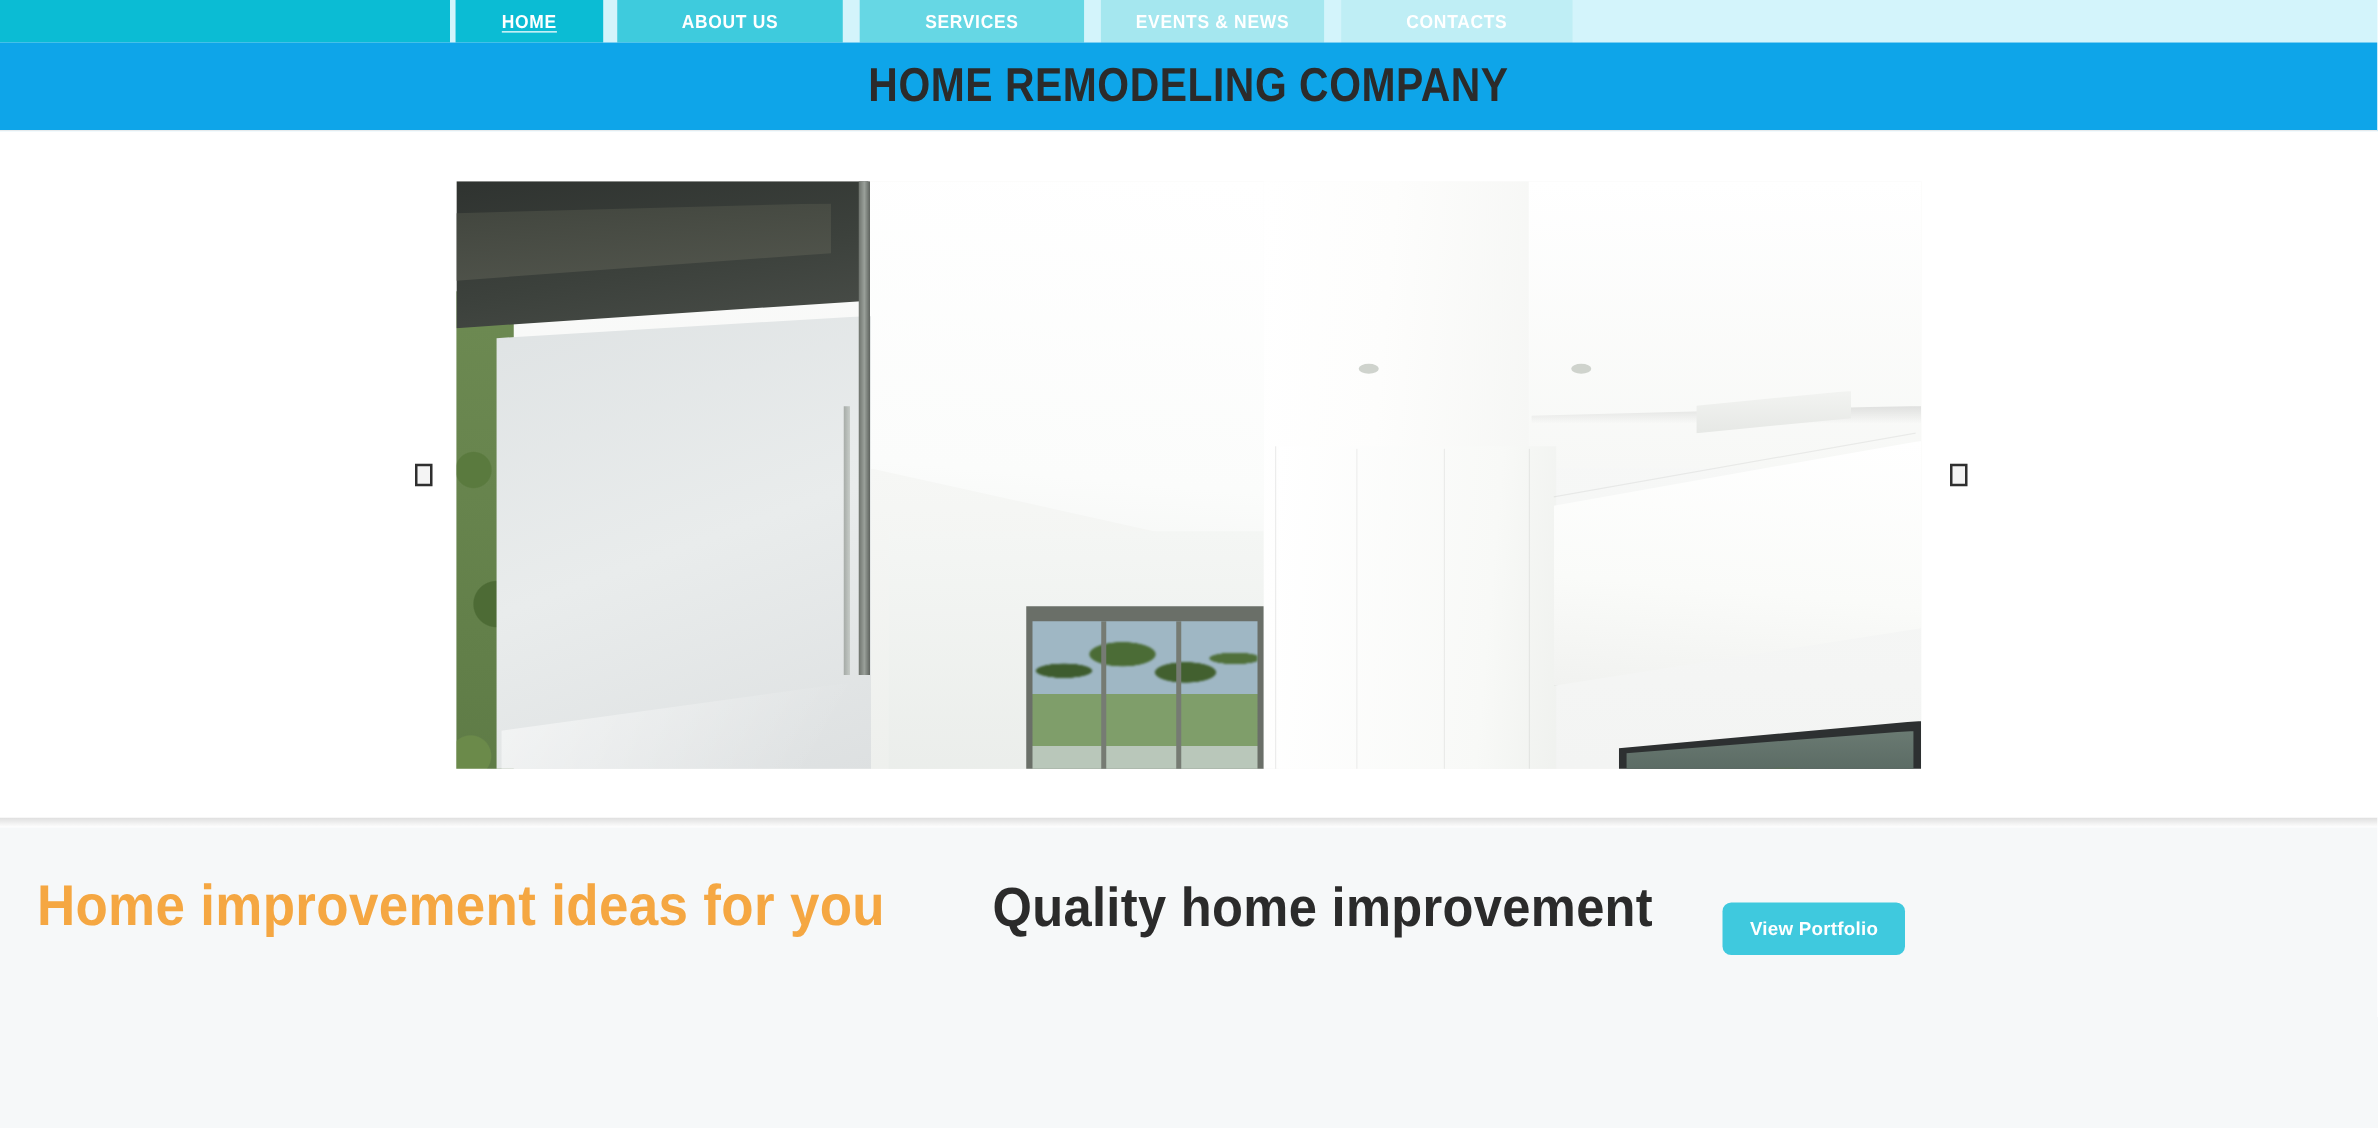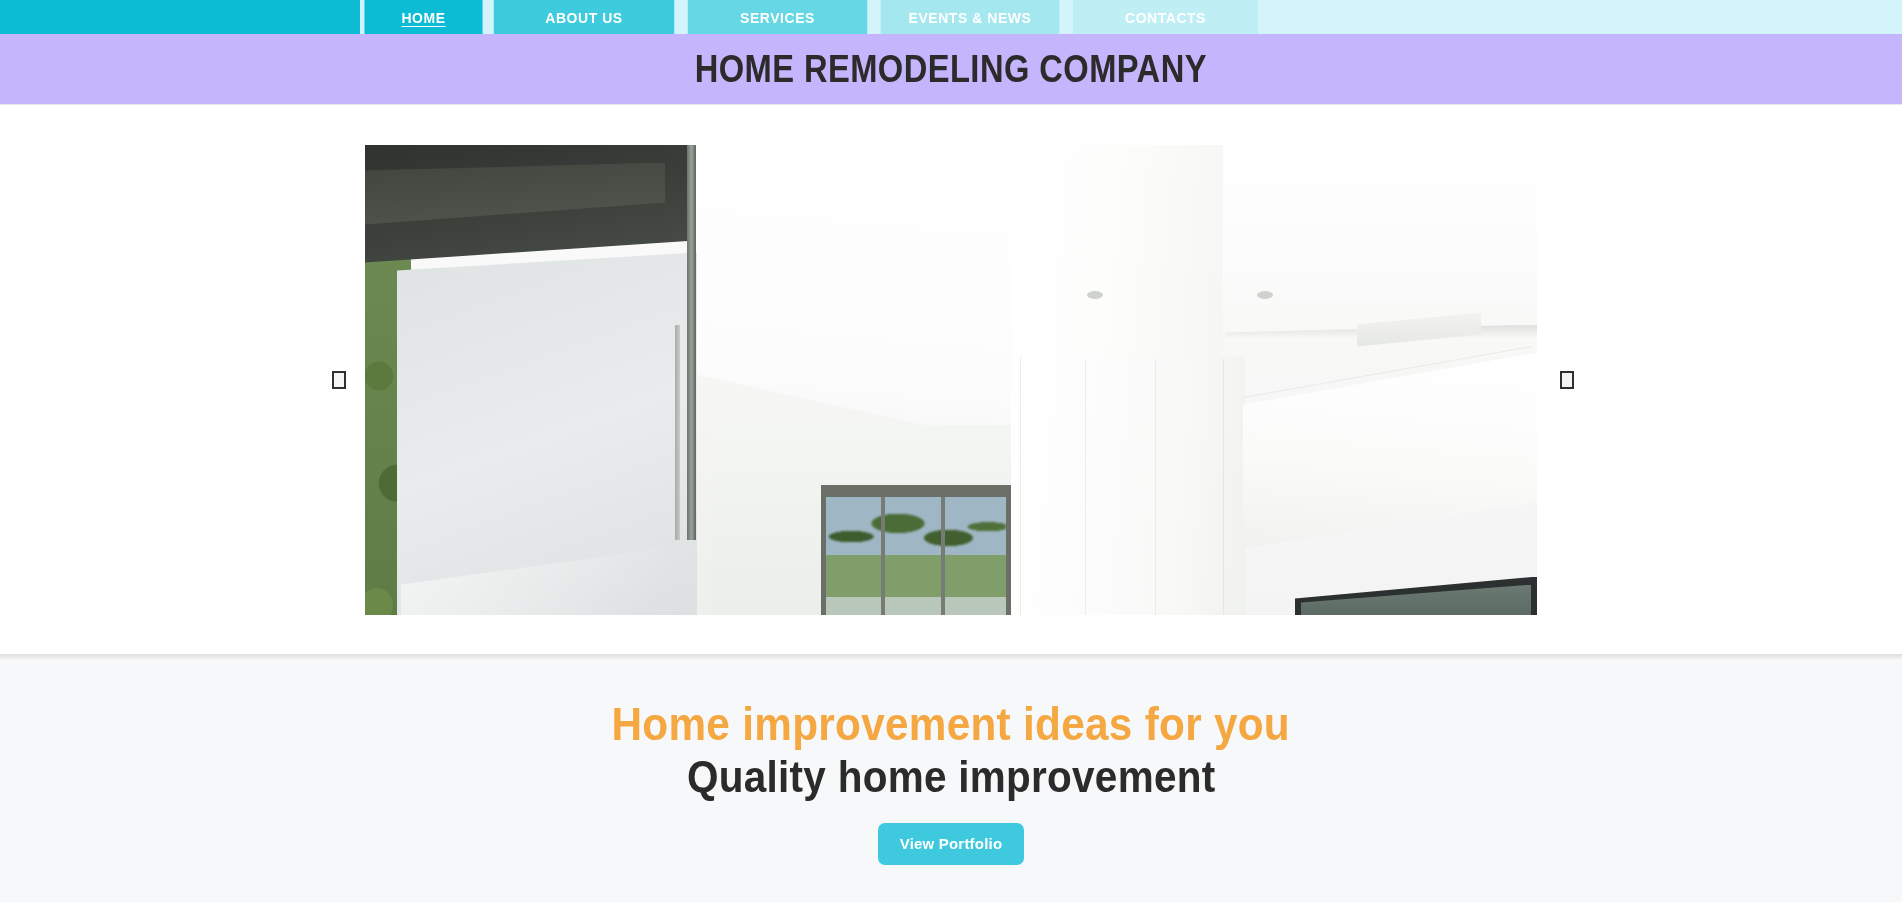--- a/index.html
+++ b/index.html
@@ -50,21 +50,21 @@
   .nav-item.active { text-decoration: underline; text-underline-offset: 3px; }
   .nav-spacer-right {
     flex: 1 1 auto;
     background: #d3f4fb;
   }
 
   
   .title-band {
     width: 100%;
     height: 71px;
-    background: #c4b5fd;
+    background: #0ea5e9;
     border-bottom: 1px solid #e6eaec;
     display: flex;
     align-items: center;
     justify-content: center;
     position: relative;
   }
   .site-title {
     font-family: "Liberation Sans", sans-serif;
     font-weight: bold;
     font-size: 38px;
@@ -283,23 +283,24 @@
   
   .promo-divider {
     width: 100%; height: 8px;
     background: linear-gradient(180deg, rgba(0,0,0,.13), rgba(0,0,0,0));
   }
   .promo-section {
     width: 100%;
     height: 240px;
     background: #f6f8f9;
     display: flex;
-    flex-direction: column;
-    align-items: center;
+    flex-direction: row;
+    align-items: flex-start;
     padding-top: 38px;
+    gap: 33px;
   }
   .promo-line1 {
     font-family: "Liberation Sans", sans-serif;
     font-weight: bold;
     font-size: 46px;
     color: #f5a742;
     letter-spacing: 0.3px;
     transform: scaleX(0.92);
     white-space: nowrap;
     line-height: 1.08;

